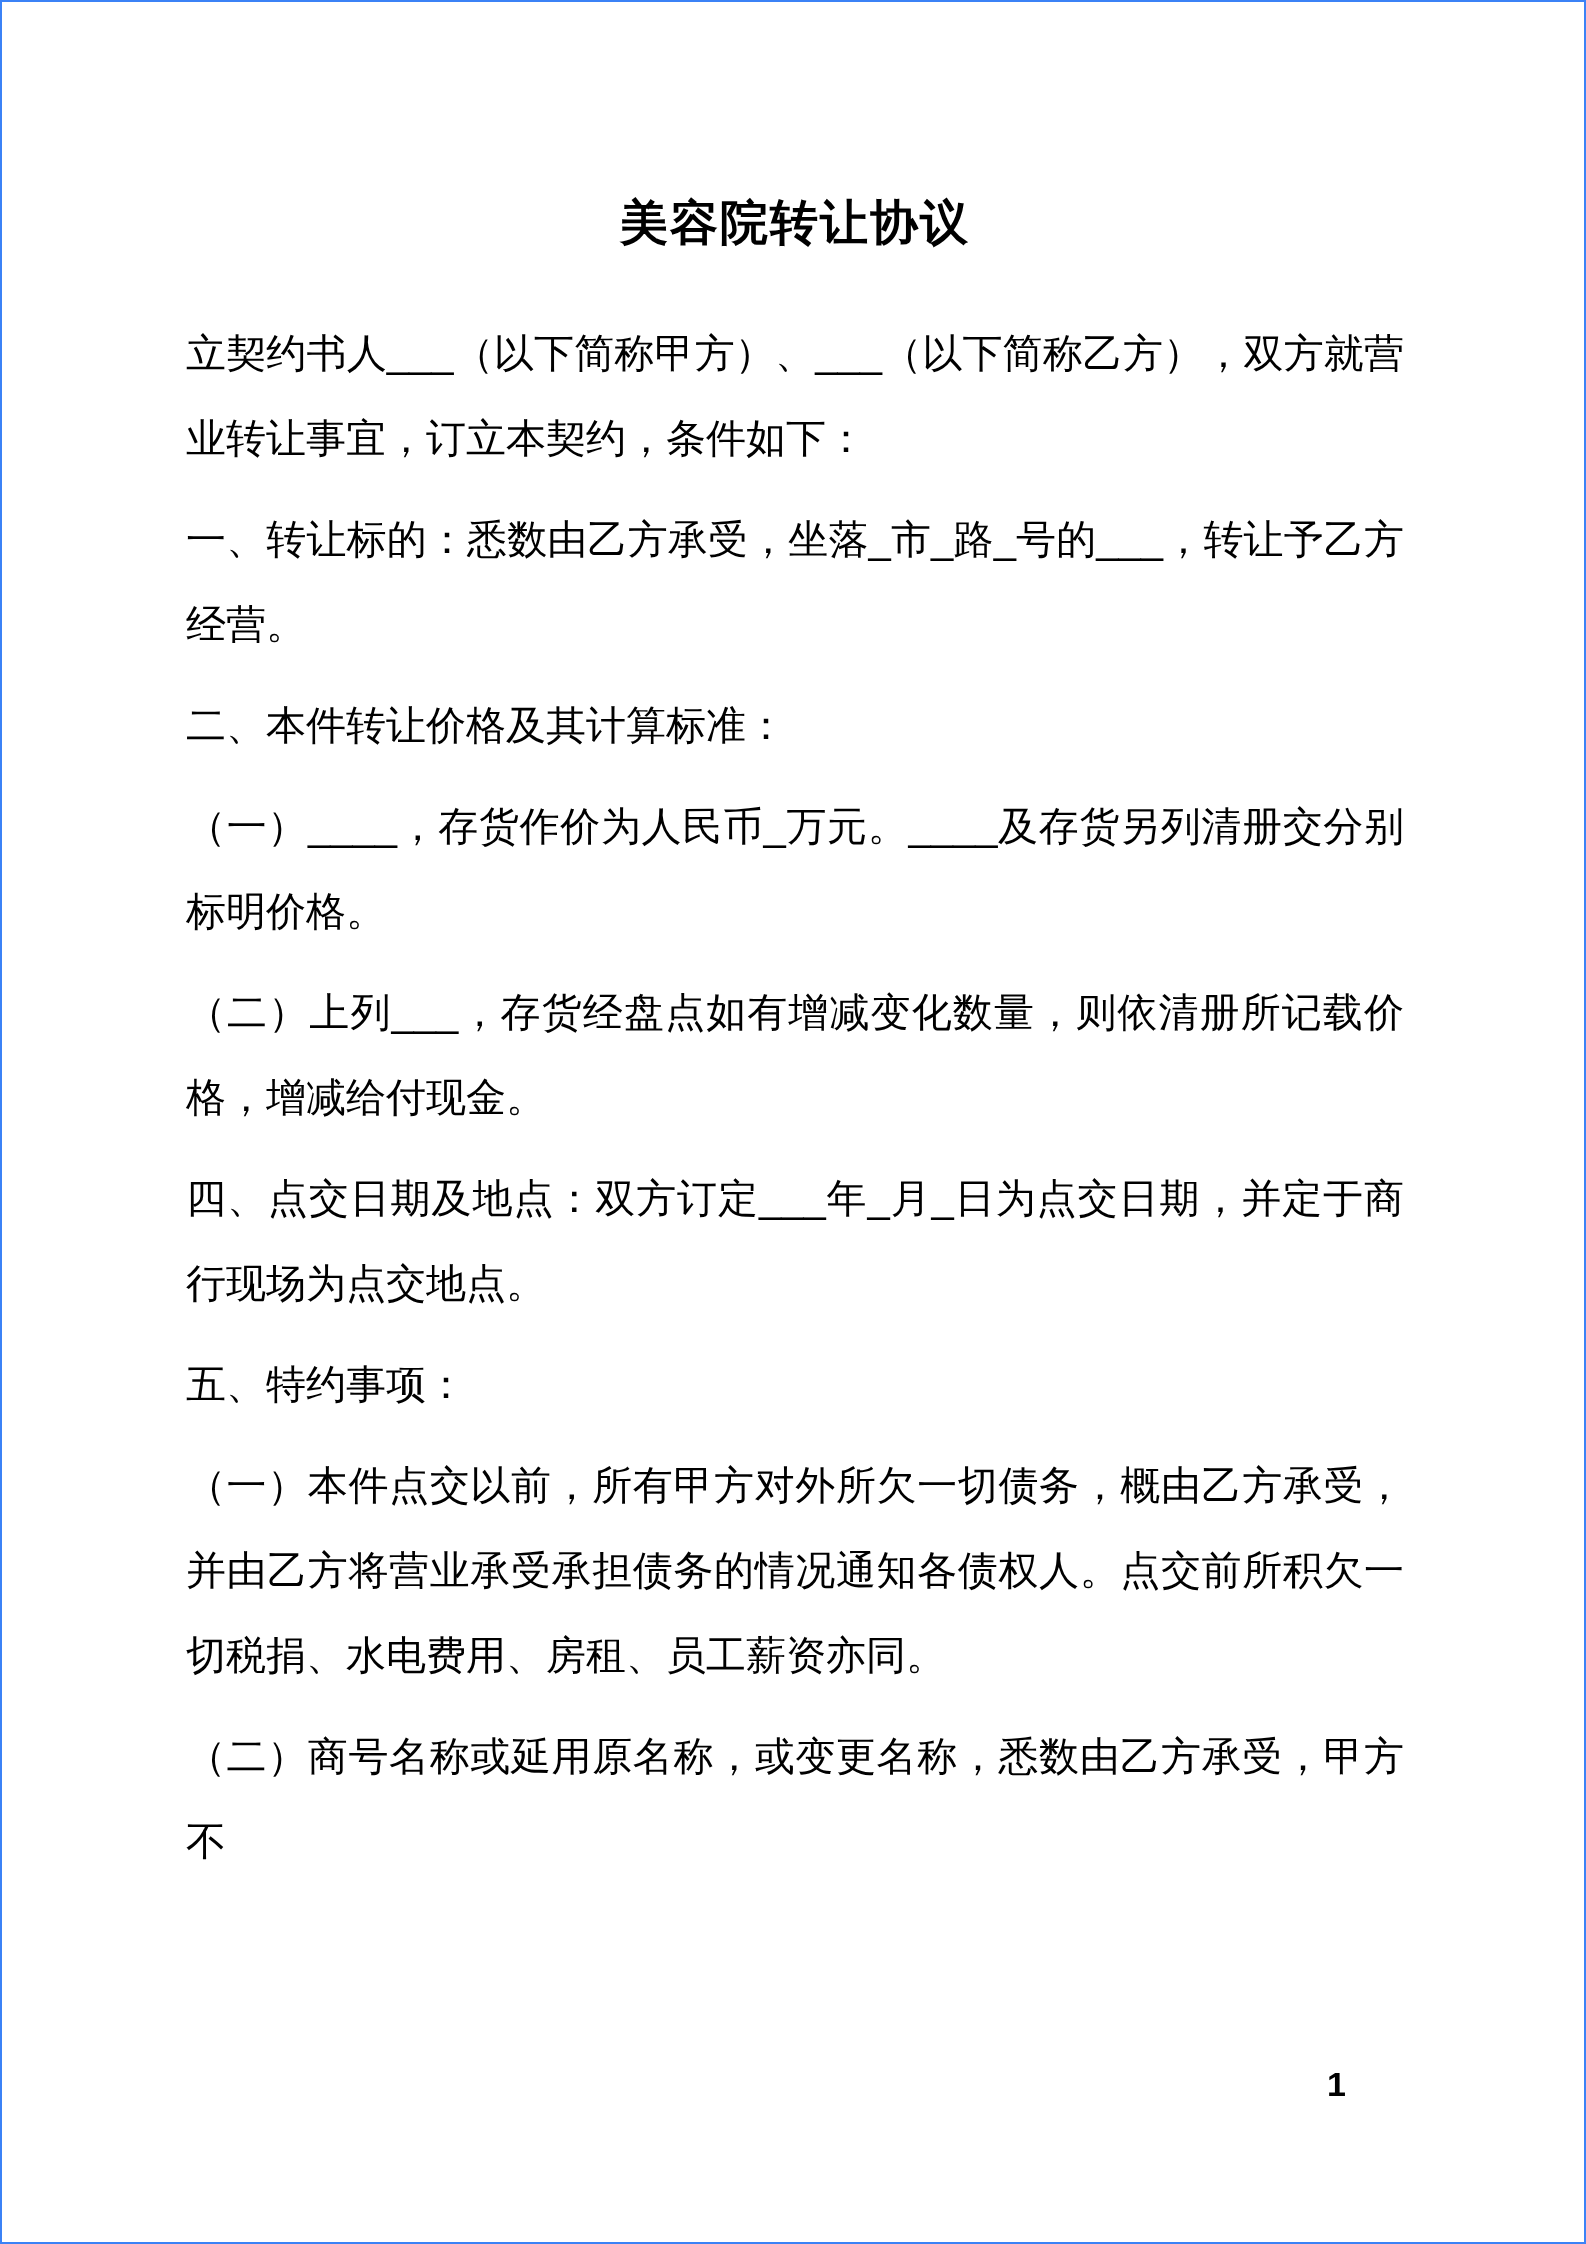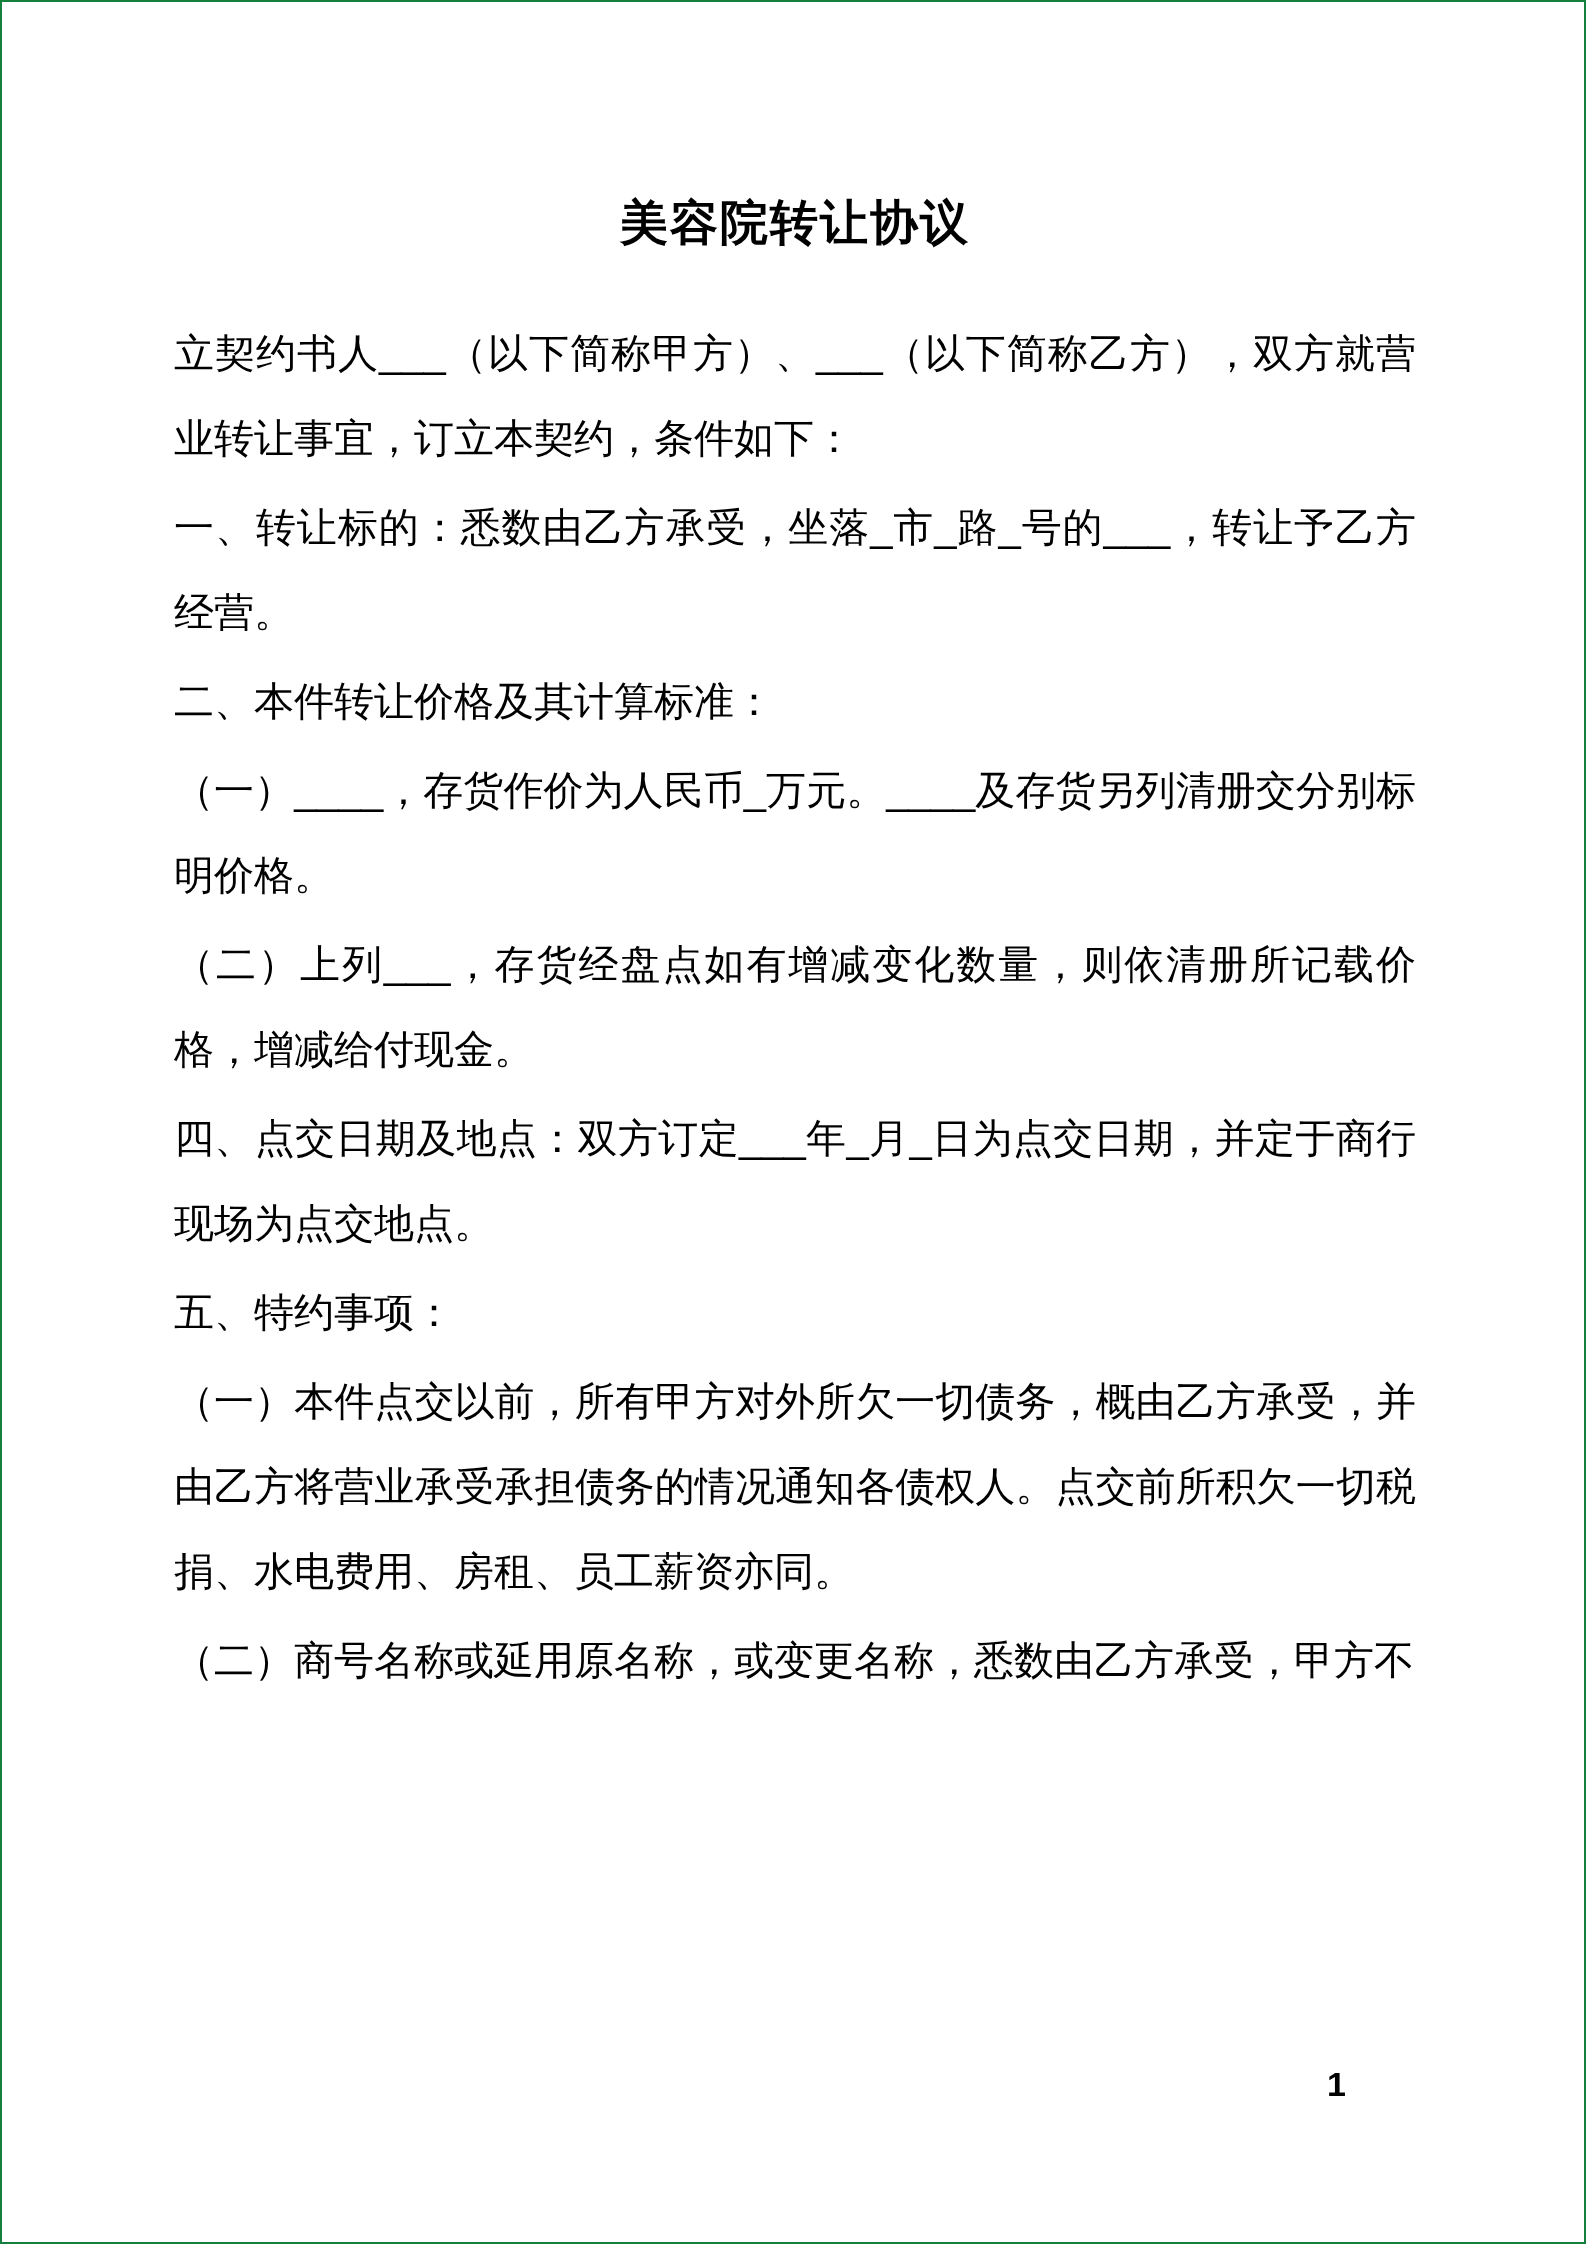--- a/index.html
+++ b/index.html
@@ -6,38 +6,38 @@
     margin: 0;
     padding: 0;
     background: #ffffff;
   }
   .page {
     position: relative;
     width: 1586px;
     height: 2244px;
     box-sizing: border-box;
     background: #ffffff;
-    border: 2px solid #15803d;
+    border: 2px solid #3b82f6;
     padding: 0 164px 0 168px;
     font-family: "Liberation Sans", "DejaVu Sans", sans-serif;
     color: #000000;
     overflow: hidden;
   }
   .doc-title {
     font-size: 48px;
     line-height: 56px;
     font-weight: bold;
     text-align: center;
     margin: 193px 0 60px 0;
     letter-spacing: 2px;
   }
   .doc-para {
     font-size: 40px;
     line-height: 85px;
-    margin: 4px;
+    margin: 16px;
     text-align: justify;
     word-break: break-all;
   }
   .page-number {
     position: absolute;
     top: 2062px;
     right: 238px;
     font-size: 34px;
     line-height: 40px;
     font-weight: bold;

